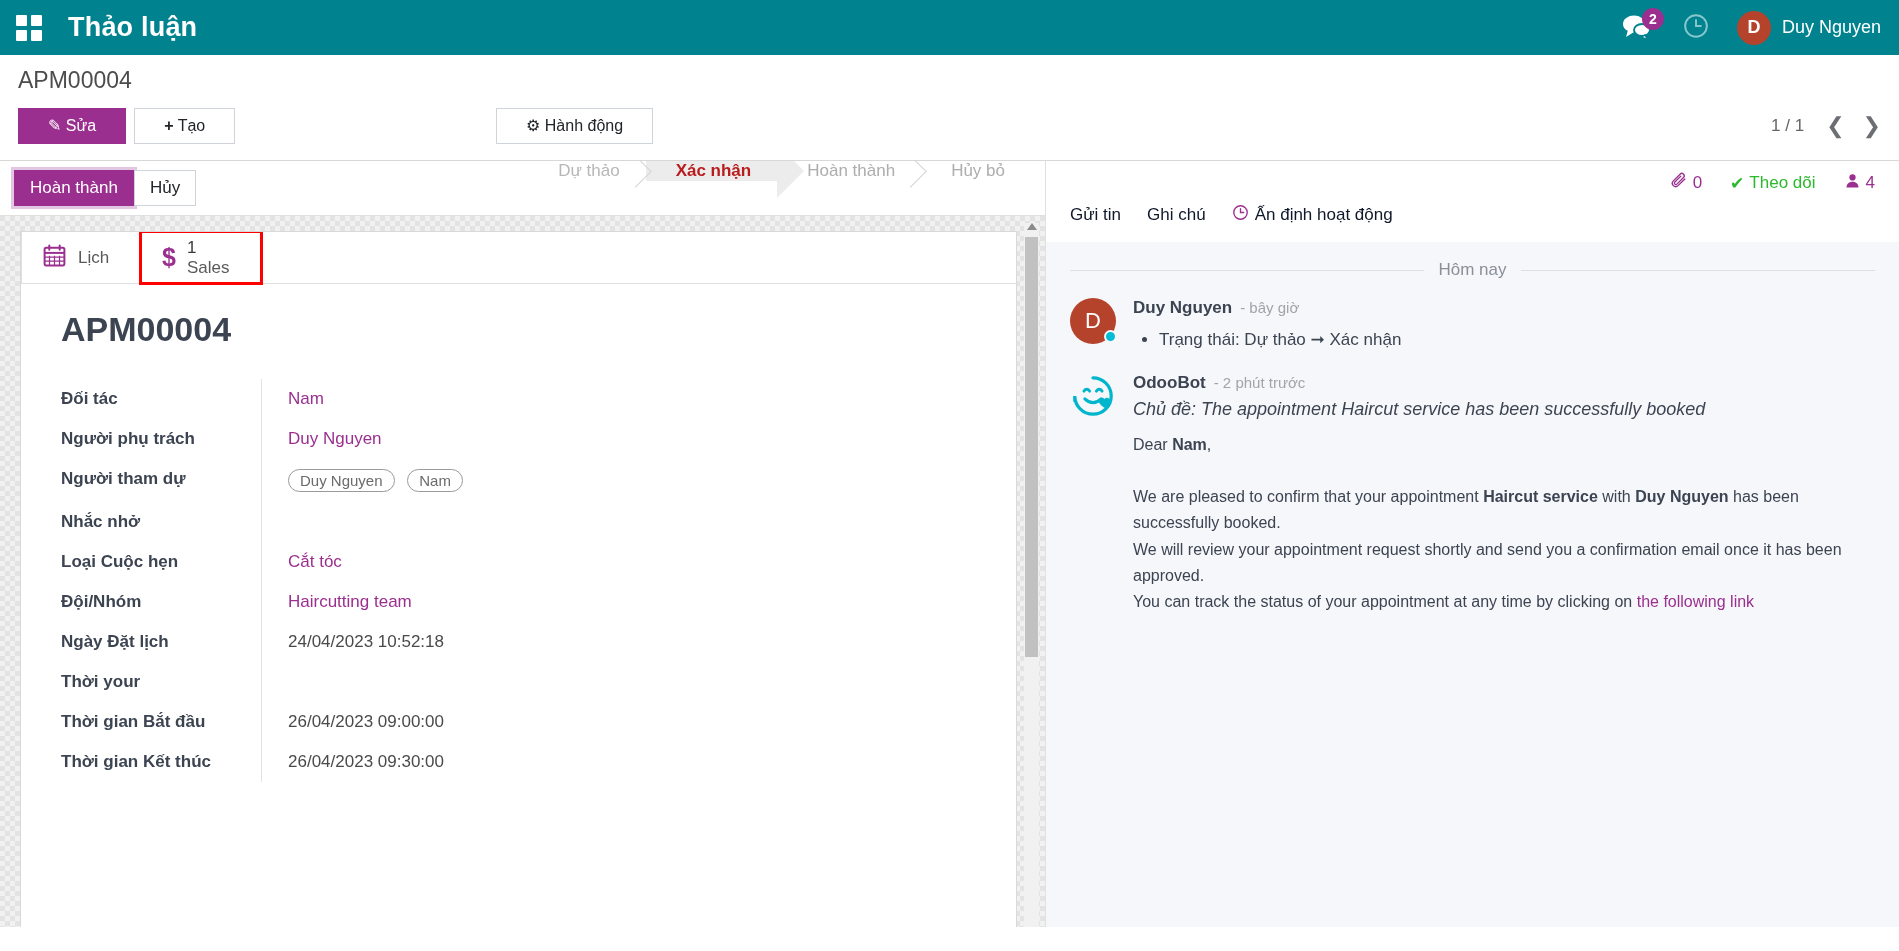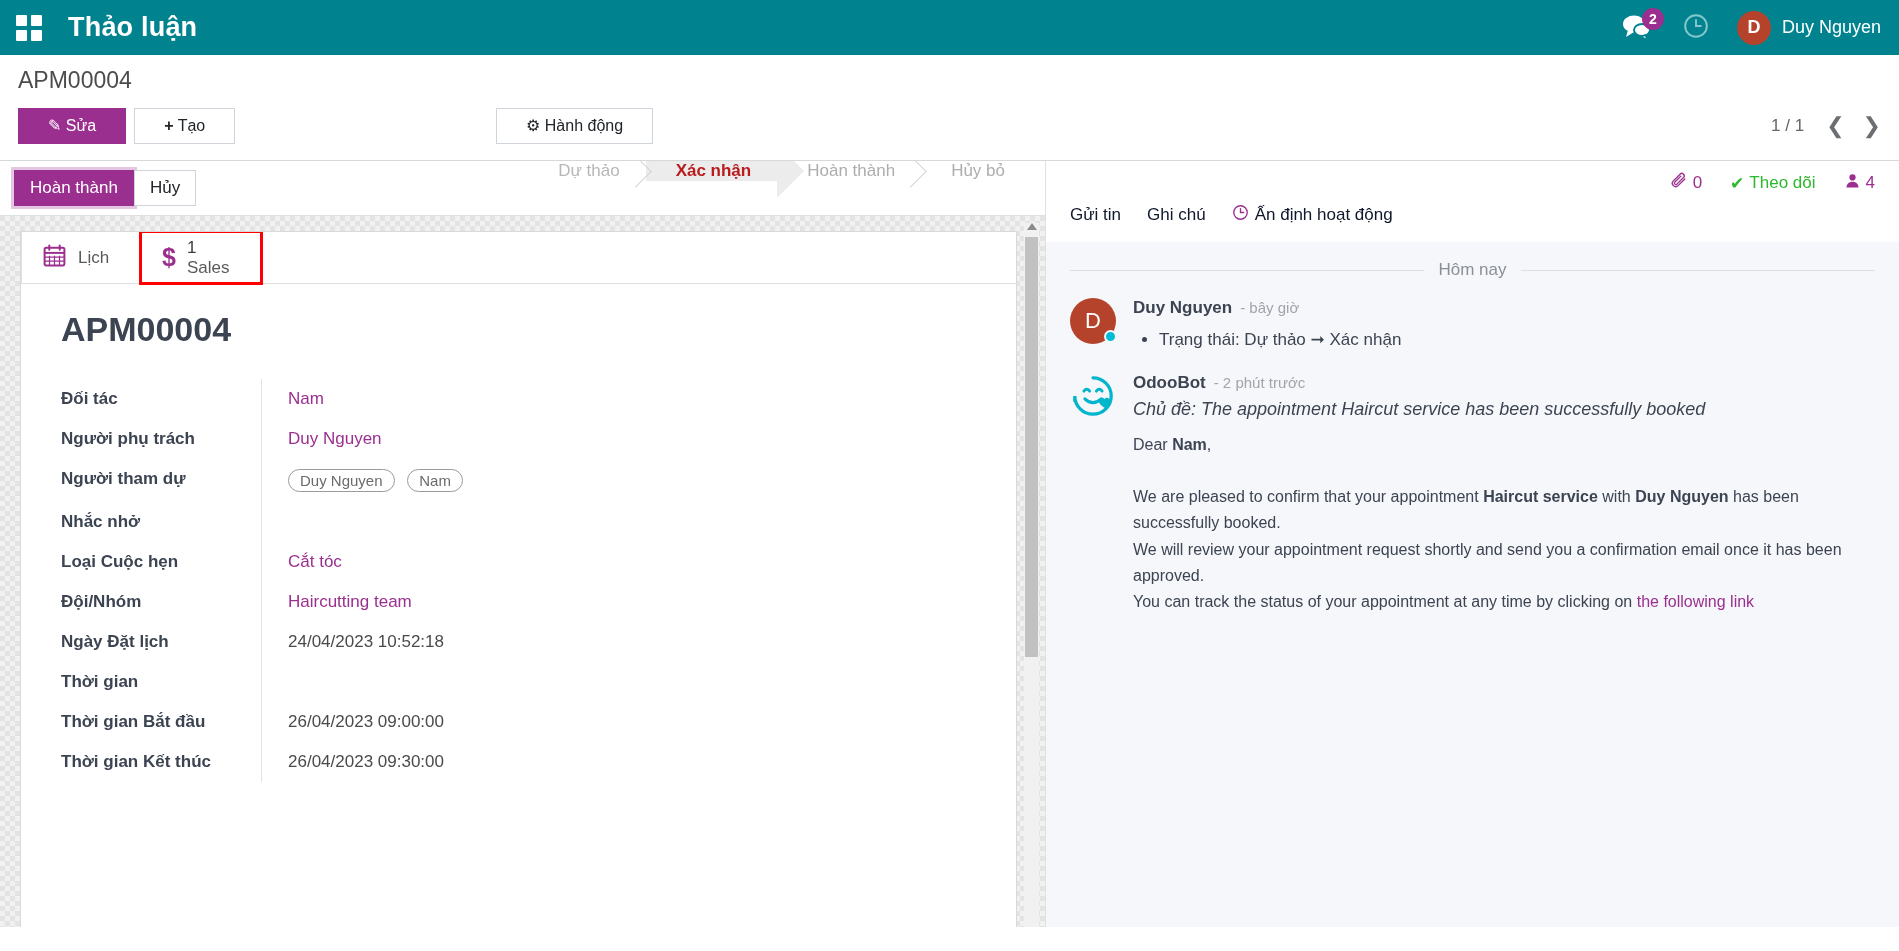--- a/index.html
+++ b/index.html
@@ -375,21 +375,21 @@
             <div class="field-value link">Haircutting team</div>
           </div>
 
           <div class="field-row">
             <div class="field-label">Ngày Đặt lịch</div>
             <div class="field-sep"></div>
             <div class="field-value">24/04/2023 10:52:18</div>
           </div>
 
           <div class="field-row">
-            <div class="field-label">Thời gian</div>
+            <div class="field-label">Thời your</div>
             <div class="field-sep"></div>
             <div class="field-value"></div>
           </div>
 
           <div class="field-row">
             <div class="field-label">Thời gian Bắt đầu</div>
             <div class="field-sep"></div>
             <div class="field-value">26/04/2023 09:00:00</div>
           </div>
 

